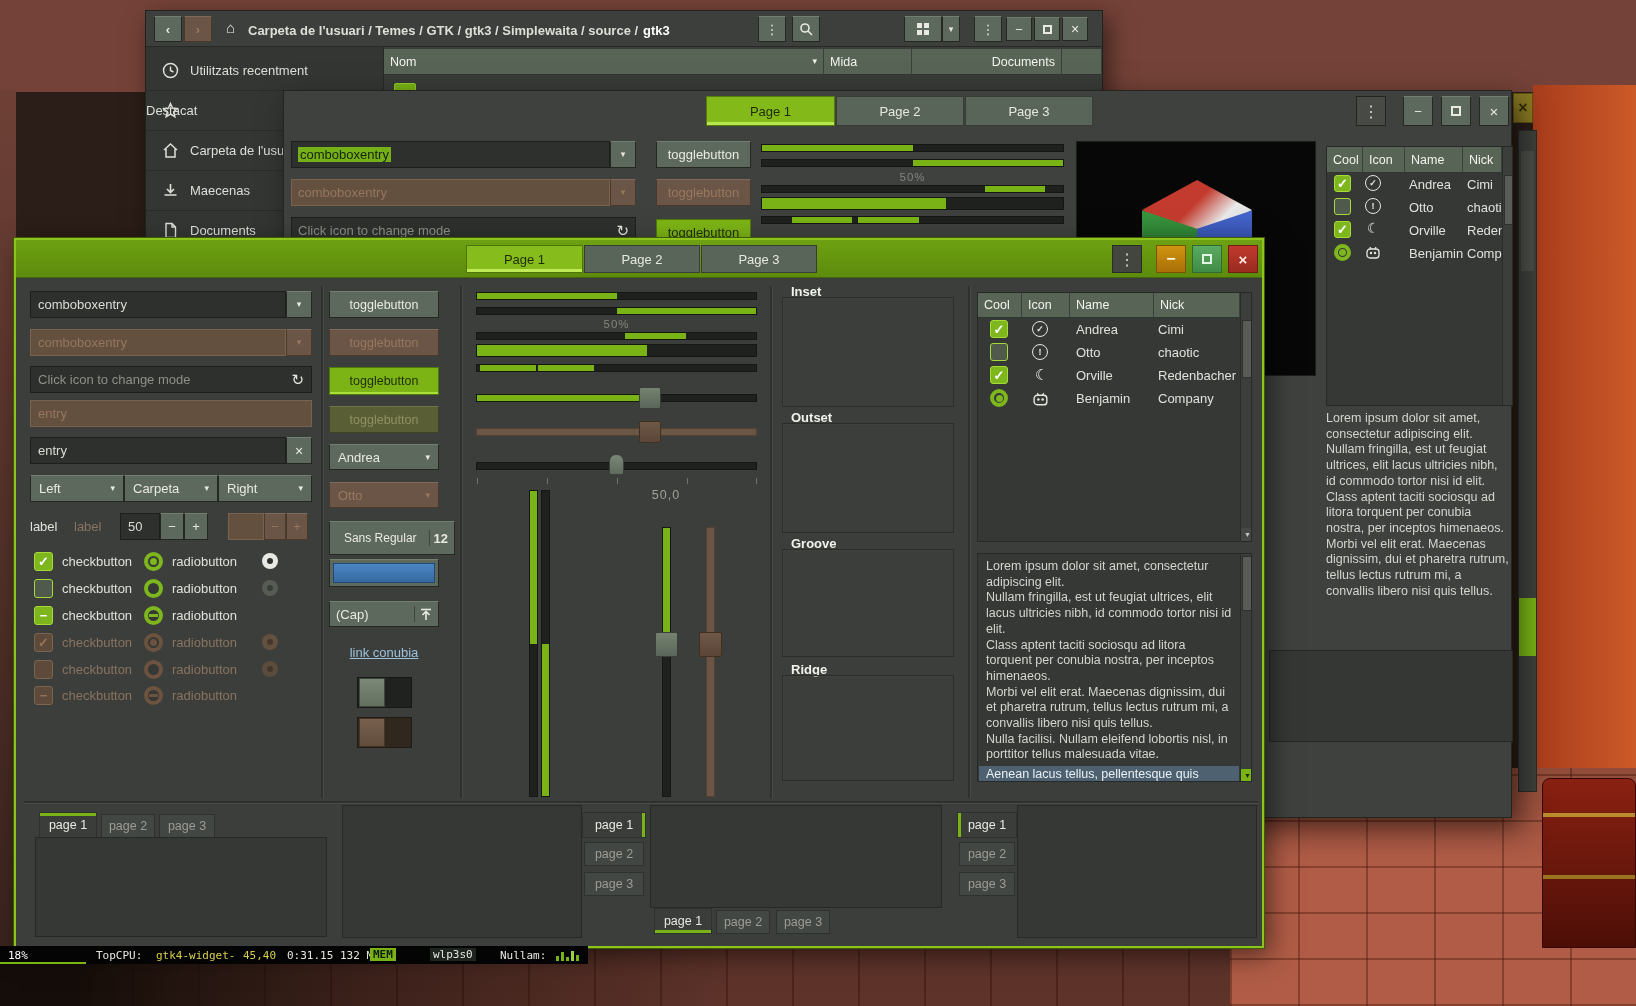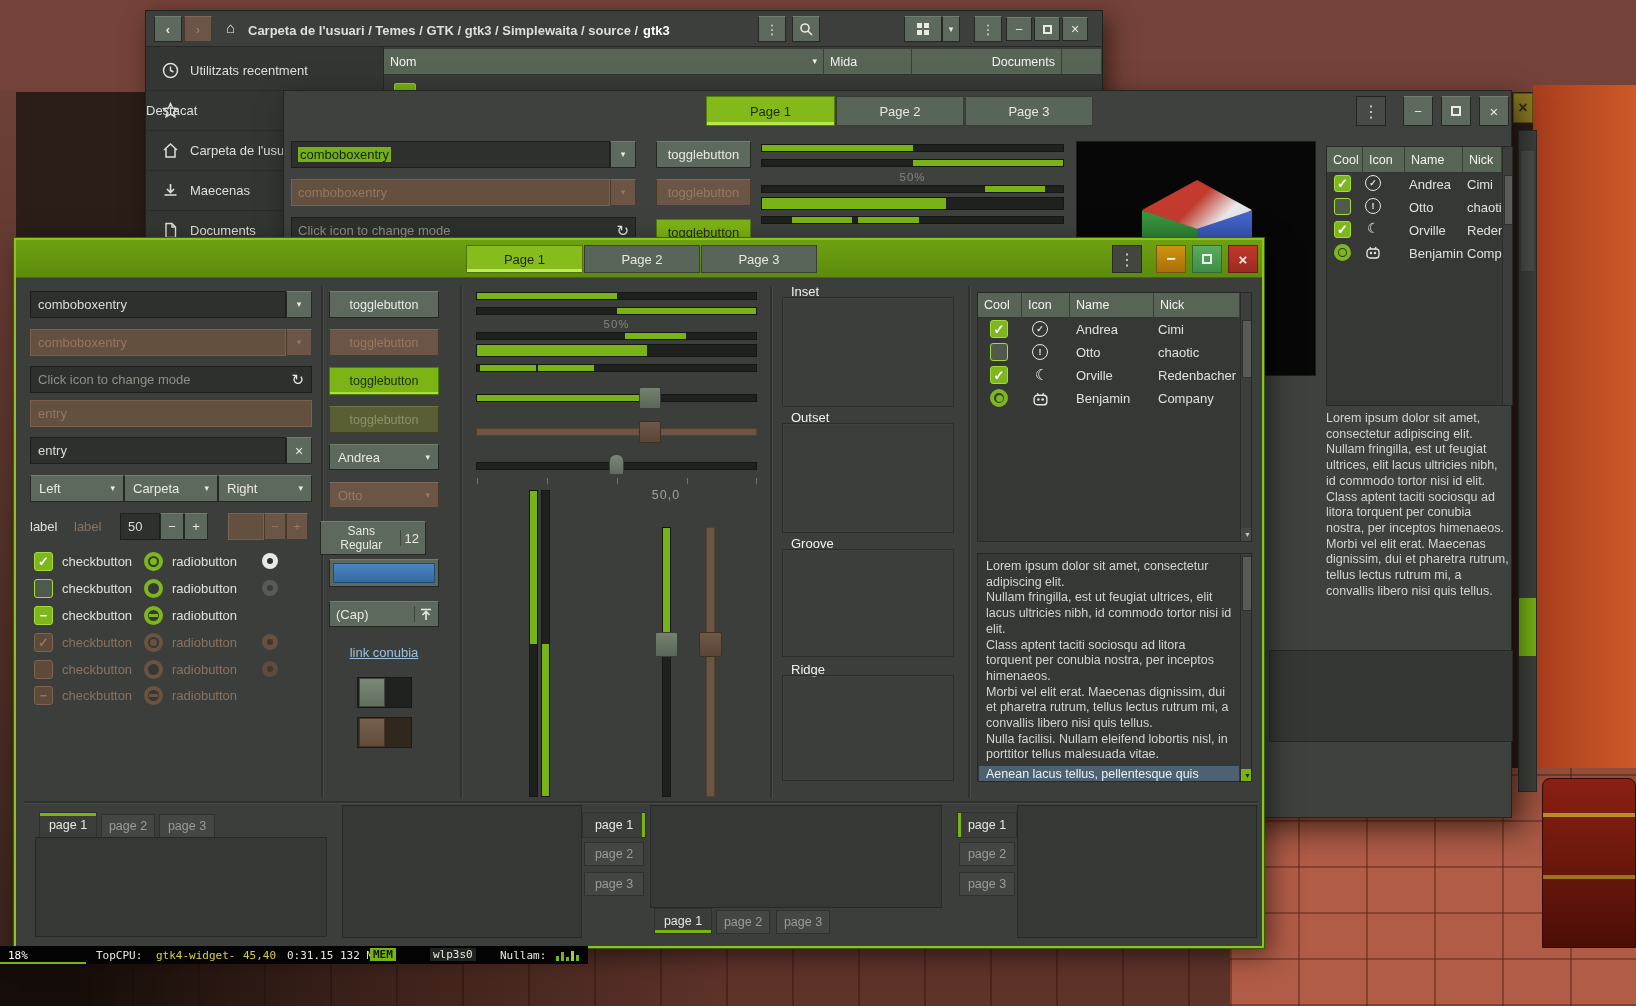--- a/index.html
+++ b/index.html
@@ -36,21 +36,21 @@
 .ck.d{border-color:#7b6450;background:#5d4a3b}
 .ck.d.on,.ck.d.ind{color:#93745a}
 .rd{width:19px;height:19px;border-radius:50%;border:4px solid #7eb61e;background:#353835;display:flex;align-items:center;justify-content:center}
 .rd .dot{width:7px;height:7px;border-radius:50%;background:#7eb61e}
 .rd .bar{width:9px;height:3px;background:#7eb61e}
 .rd.d{border-color:#6b5340}.rd.d .dot,.rd.d .bar{background:#6b5340}
 .mini{width:16px;height:16px;border-radius:50%;display:flex;align-items:center;justify-content:center}
 .mini .dot{width:6px;height:6px;border-radius:50%}
 .vline{background:#2e312c;box-shadow:1px 0 0 #474a45}
 .hline{background:#2e312c;box-shadow:0 1px 0 #474a45}
-.flabel{font-weight:normal;color:#f2f2ed;font-size:13px;background:#3b3e3a;padding:0 5px}
+.flabel{font-weight:bold;color:#f2f2ed;font-size:13px;background:#3b3e3a;padding:0 5px}
 .framebox{border:1px solid #2a2d28;box-shadow:inset 1px 1px 0 #45484370}
 .sb{background:#3b3e3a;border-left:1px solid #292c28}
 .thumb{background:#595c56;border:1px solid #2e312d}
 .lor{color:#d5d5cf;font-size:12.5px;line-height:15.7px}
 .lbl{font-size:13px;color:#e0e0da}
 .lbl.d{color:#8a7360}
 .circ{width:16px;height:16px;border-radius:50%;border:1.5px solid #e7e7e1;display:flex;align-items:center;justify-content:center;color:#e7e7e1;font-size:9px;font-weight:bold}
 .tbt{position:absolute;top:3px;font-size:11px;font-family:"DejaVu Sans Mono",monospace;white-space:nowrap}
 .knob{position:absolute;top:0;width:26px;height:29px;border:1px solid #3f463d}
 </style>
@@ -420,24 +420,24 @@
       <span>togglebutton</span>
     </div>
   <div class="a f btn" style="left:313px;top:204px;width:110px;height:26px;padding:0 8px;justify-content:space-between">
       <span>Andrea</span>
       <span class="arrow">▾</span>
     </div>
   <div class="a f btn br" style="left:313px;top:242px;width:110px;height:26px;padding:0 8px;justify-content:space-between">
       <span>Otto</span>
       <span class="arrow">▾</span>
     </div>
-  <div class="a f btn" style="left:304px;top:281px;width:106px;height:26px;padding:16px 6px">
+  <div class="a f btn" style="left:313px;top:281px;width:126px;height:26px;padding:16px 6px">
     <span style="flex:1;text-align:center;font-size:12px">Sans Regular</span>
     <span style="width:1px;height:16px;background:#414540;margin:0 4px"></span>
-    <span style="font-weight:normal">12</span>
+    <span style="font-weight:bold">12</span>
   </div>
   <div class="a fc btn" style="left:313px;top:319px;width:110px;height:28px;padding:3px">
     <div style="width:100%;height:100%;background:linear-gradient(#4a86c4,#36699f);border:1px solid #1f4a77"></div>
   </div>
   <div class="a f btn" style="left:313px;top:361px;width:110px;height:26px;padding:0 6px">
     <span style="flex:1">(Cap)</span>
     <span style="width:1px;height:16px;background:#414540;margin:0 5px"></span>
     <svg width="12" height="13" viewBox="0 0 12 13">
         <line x1="1" y1="1.5" x2="11" y2="1.5" stroke="#e9e9e3" stroke-width="1.6"></line>
         <path d="M6 12 V4 M2.5 7 L6 3.5 L9.5 7" fill="none" stroke="#e9e9e3" stroke-width="1.6"></path>

